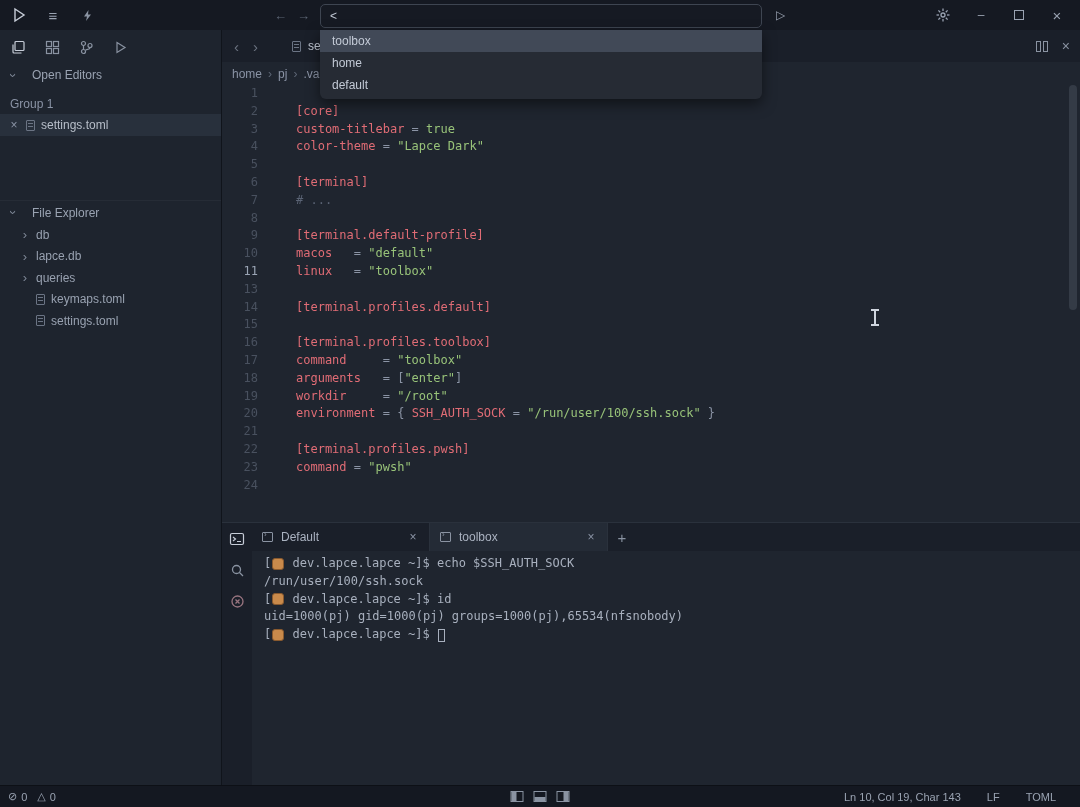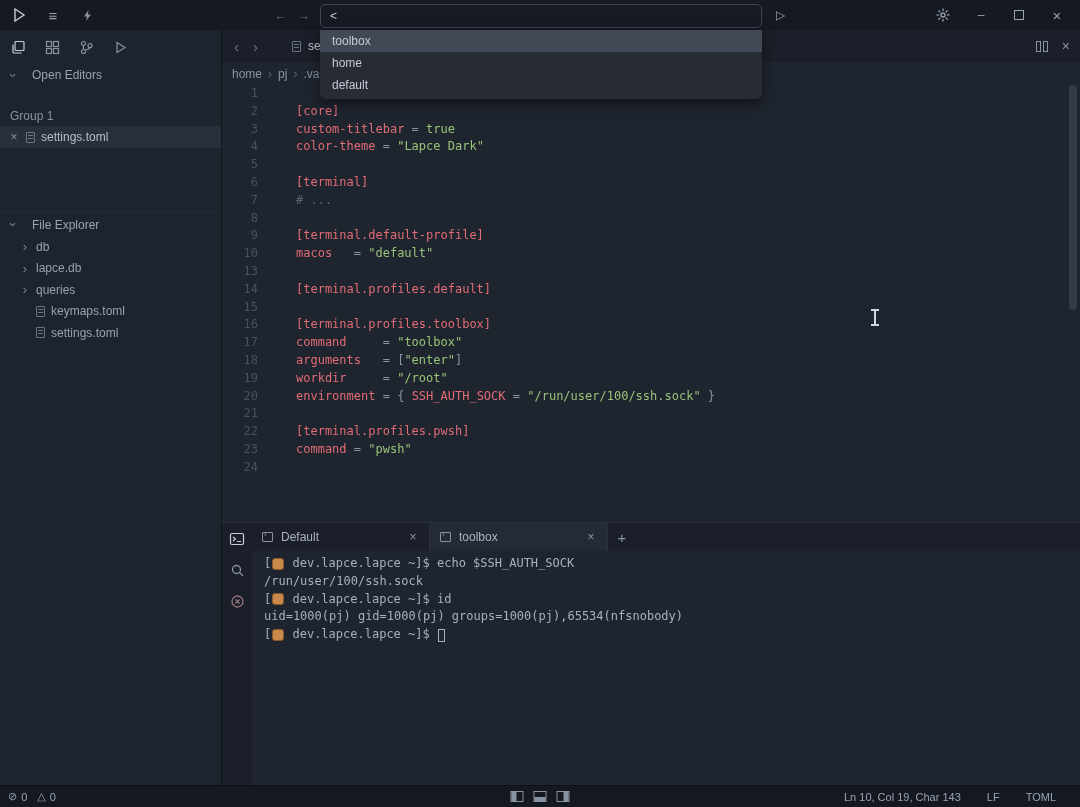--- a/index.html
+++ b/index.html
@@ -23,21 +23,21 @@
   .palette-input { height:24px; border:1px solid #3e4551; border-radius:5px; background:#161a23; color:#c3cad6; display:flex; align-items:center; padding:0 9px; font-size:12px; }
   .palette-list { margin-top:2px; background:#262b34; border-radius:0 0 6px 6px; box-shadow:0 5px 14px rgba(0,0,0,.5); overflow:hidden; padding-bottom:3px; }
   .palette-item { height:22px; display:flex; align-items:center; padding:0 12px; color:#c3cad6; font-size:12px; }
   .palette-item.selected { background:#414957; }
   
   .sidebar { position:absolute; left:0; top:30px; width:222px; bottom:22px; background:#1e242e; border-right:1px solid #10141b; }
   .activity-row { height:34px; display:flex; align-items:center; gap:17px; padding-left:10px; }
   .act-icon { width:17px; height:17px; display:flex; align-items:center; justify-content:center; }
   .section-header { height:22px; display:flex; align-items:center; gap:14px; padding-left:8px; color:#9aa3b2; }
   .chev-down { display:inline-block; transform:rotate(90deg); color:#7d8695; font-size:13px; width:10px; text-align:center; }
-  .group-row { height:20px; display:flex; align-items:center; padding-left:10px; color:#8a93a5; margin-top:20px; }
+  .group-row { height:20px; display:flex; align-items:center; padding-left:10px; color:#8a93a5; margin-top:8px; }
   .open-file-row { height:22px; display:flex; align-items:center; background:#28303c; padding-left:8px; gap:6px; color:#b7bec9; }
   .close-x { color:#8a93a5; font-size:12px; width:12px; text-align:center; }
   .file-ic { display:inline-block; width:9px; height:11px; border:1px solid #6b7484; border-radius:1px; position:relative; flex:none; }
   .file-ic::after { content:""; position:absolute; left:1px; top:2px; width:5px; height:1px; background:#6b7484; box-shadow:0 3px 0 #6b7484; }
   .fe-spacer { height:62px; }
   .fe-header { border-top:1px solid #262c36; margin-top:2px; height:24px; }
   .tree-row { height:21.5px; display:flex; align-items:center; padding-left:20px; gap:6px; color:#98a1b0; cursor:default; }
   .tree-chevron { color:#7d8695; font-size:13px; width:10px; text-align:center; }
   .tree-row .file-ic { margin-left:16px; }
   
@@ -254,20 +254,21 @@
           <div class="code-line"><span class="gutter">1</span><span class="line-content"></span></div>
           <div class="code-line"><span class="gutter">2</span><span class="line-content"><span class="tk-k">[core]</span></span></div>
           <div class="code-line"><span class="gutter">3</span><span class="line-content"><span class="tk-k">custom-titlebar</span><span class="tk-p"> = </span><span class="tk-s">true</span></span></div>
           <div class="code-line"><span class="gutter">4</span><span class="line-content"><span class="tk-k">color-theme</span><span class="tk-p"> = </span><span class="tk-s">"Lapce Dark"</span></span></div>
           <div class="code-line"><span class="gutter">5</span><span class="line-content"></span></div>
           <div class="code-line"><span class="gutter">6</span><span class="line-content"><span class="tk-k">[terminal]</span></span></div>
           <div class="code-line"><span class="gutter">7</span><span class="line-content"><span class="tk-c"># ...</span></span></div>
           <div class="code-line"><span class="gutter">8</span><span class="line-content"></span></div>
           <div class="code-line"><span class="gutter">9</span><span class="line-content"><span class="tk-k">[terminal.default-profile]</span></span></div>
           <div class="code-line"><span class="gutter">10</span><span class="line-content"><span class="tk-k">macos</span><span class="tk-p">   = </span><span class="tk-s">"default"</span></span></div>
+          <div class="code-line"><span class="gutter active">11</span><span class="line-content"><span class="tk-k">linux</span><span class="tk-p">   = </span><span class="tk-s">"toolbox"</span></span></div>
           <div class="code-line"><span class="gutter">13</span><span class="line-content"></span></div>
           <div class="code-line"><span class="gutter">14</span><span class="line-content"><span class="tk-k">[terminal.profiles.default]</span></span></div>
           <div class="code-line"><span class="gutter">15</span><span class="line-content"></span></div>
           <div class="code-line"><span class="gutter">16</span><span class="line-content"><span class="tk-k">[terminal.profiles.toolbox]</span></span></div>
           <div class="code-line"><span class="gutter">17</span><span class="line-content"><span class="tk-k">command</span><span class="tk-p">     = </span><span class="tk-s">"toolbox"</span></span></div>
           <div class="code-line"><span class="gutter">18</span><span class="line-content"><span class="tk-k">arguments</span><span class="tk-p">   = </span><span class="tk-p">[</span><span class="tk-s">"enter"</span><span class="tk-p">]</span></span></div>
           <div class="code-line"><span class="gutter">19</span><span class="line-content"><span class="tk-k">workdir</span><span class="tk-p">     = </span><span class="tk-s">"/root"</span></span></div>
           <div class="code-line"><span class="gutter">20</span><span class="line-content"><span class="tk-k">environment</span><span class="tk-p"> = </span><span class="tk-p">{ </span><span class="tk-k">SSH_AUTH_SOCK</span><span class="tk-p"> = </span><span class="tk-s">"/run/user/100/ssh.sock"</span><span class="tk-p"> }</span></span></div>
           <div class="code-line"><span class="gutter">21</span><span class="line-content"></span></div>
           <div class="code-line"><span class="gutter">22</span><span class="line-content"><span class="tk-k">[terminal.profiles.pwsh]</span></span></div>

